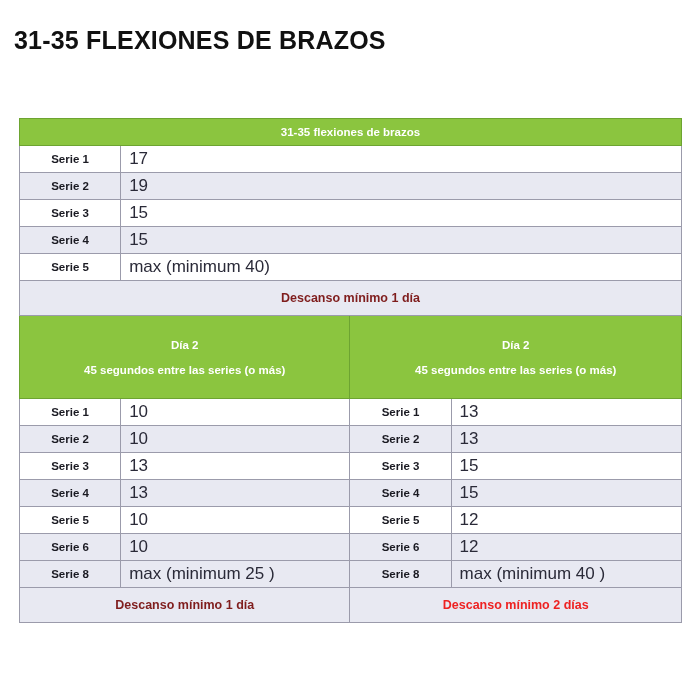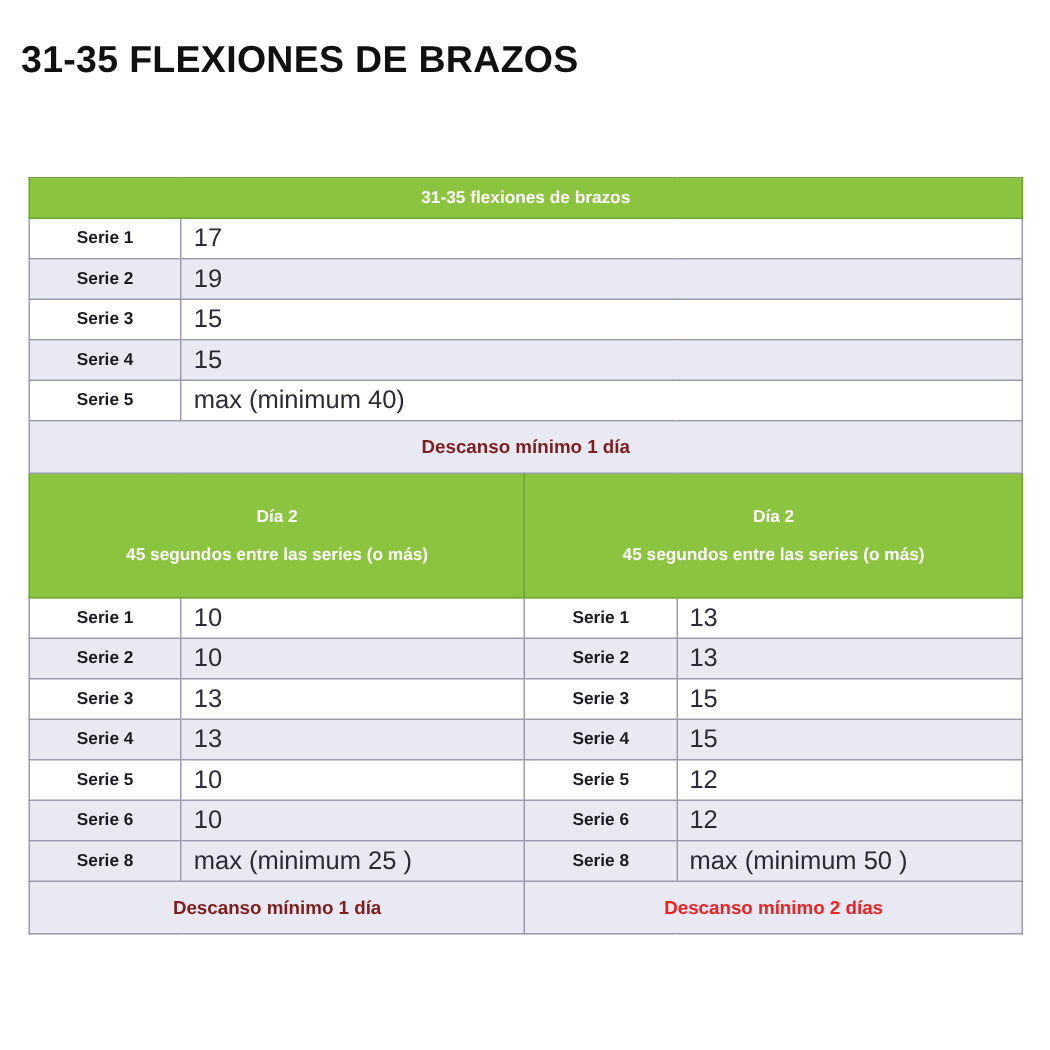--- a/index.html
+++ b/index.html
@@ -192,21 +192,21 @@
         <tr class="rw-tint">
           <td class="serie-label">Serie 6</td>
           <td class="serie-value">10</td>
           <td class="serie-label">Serie 6</td>
           <td class="serie-value">12</td>
         </tr>
         <tr class="rw-tint">
           <td class="serie-label">Serie 8</td>
           <td class="serie-value">max (minimum 25 )</td>
           <td class="serie-label">Serie 8</td>
-          <td class="serie-value">max (minimum 50 )</td>
+          <td class="serie-value">max (minimum 40 )</td>
         </tr>
 
         <tr>
           <td class="rest-cell" colspan="2">Descanso mínimo 1 día</td>
           <td class="rest-cell alert" colspan="2">Descanso mínimo 2 días</td>
         </tr>
 
       </tbody>
     </table>
   </div>

